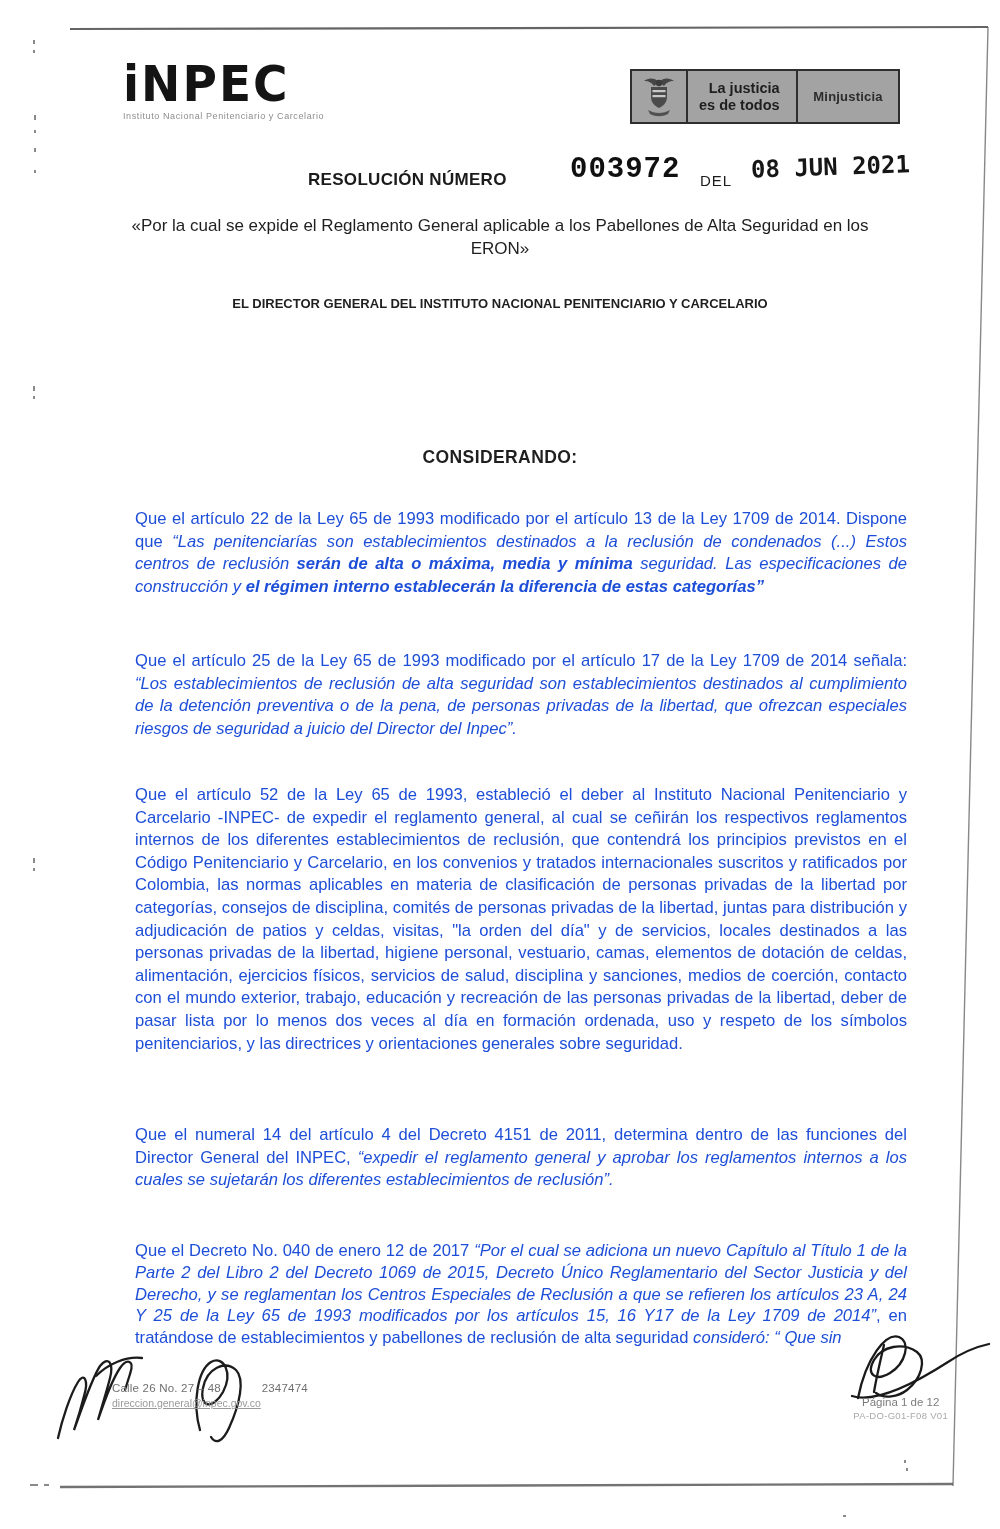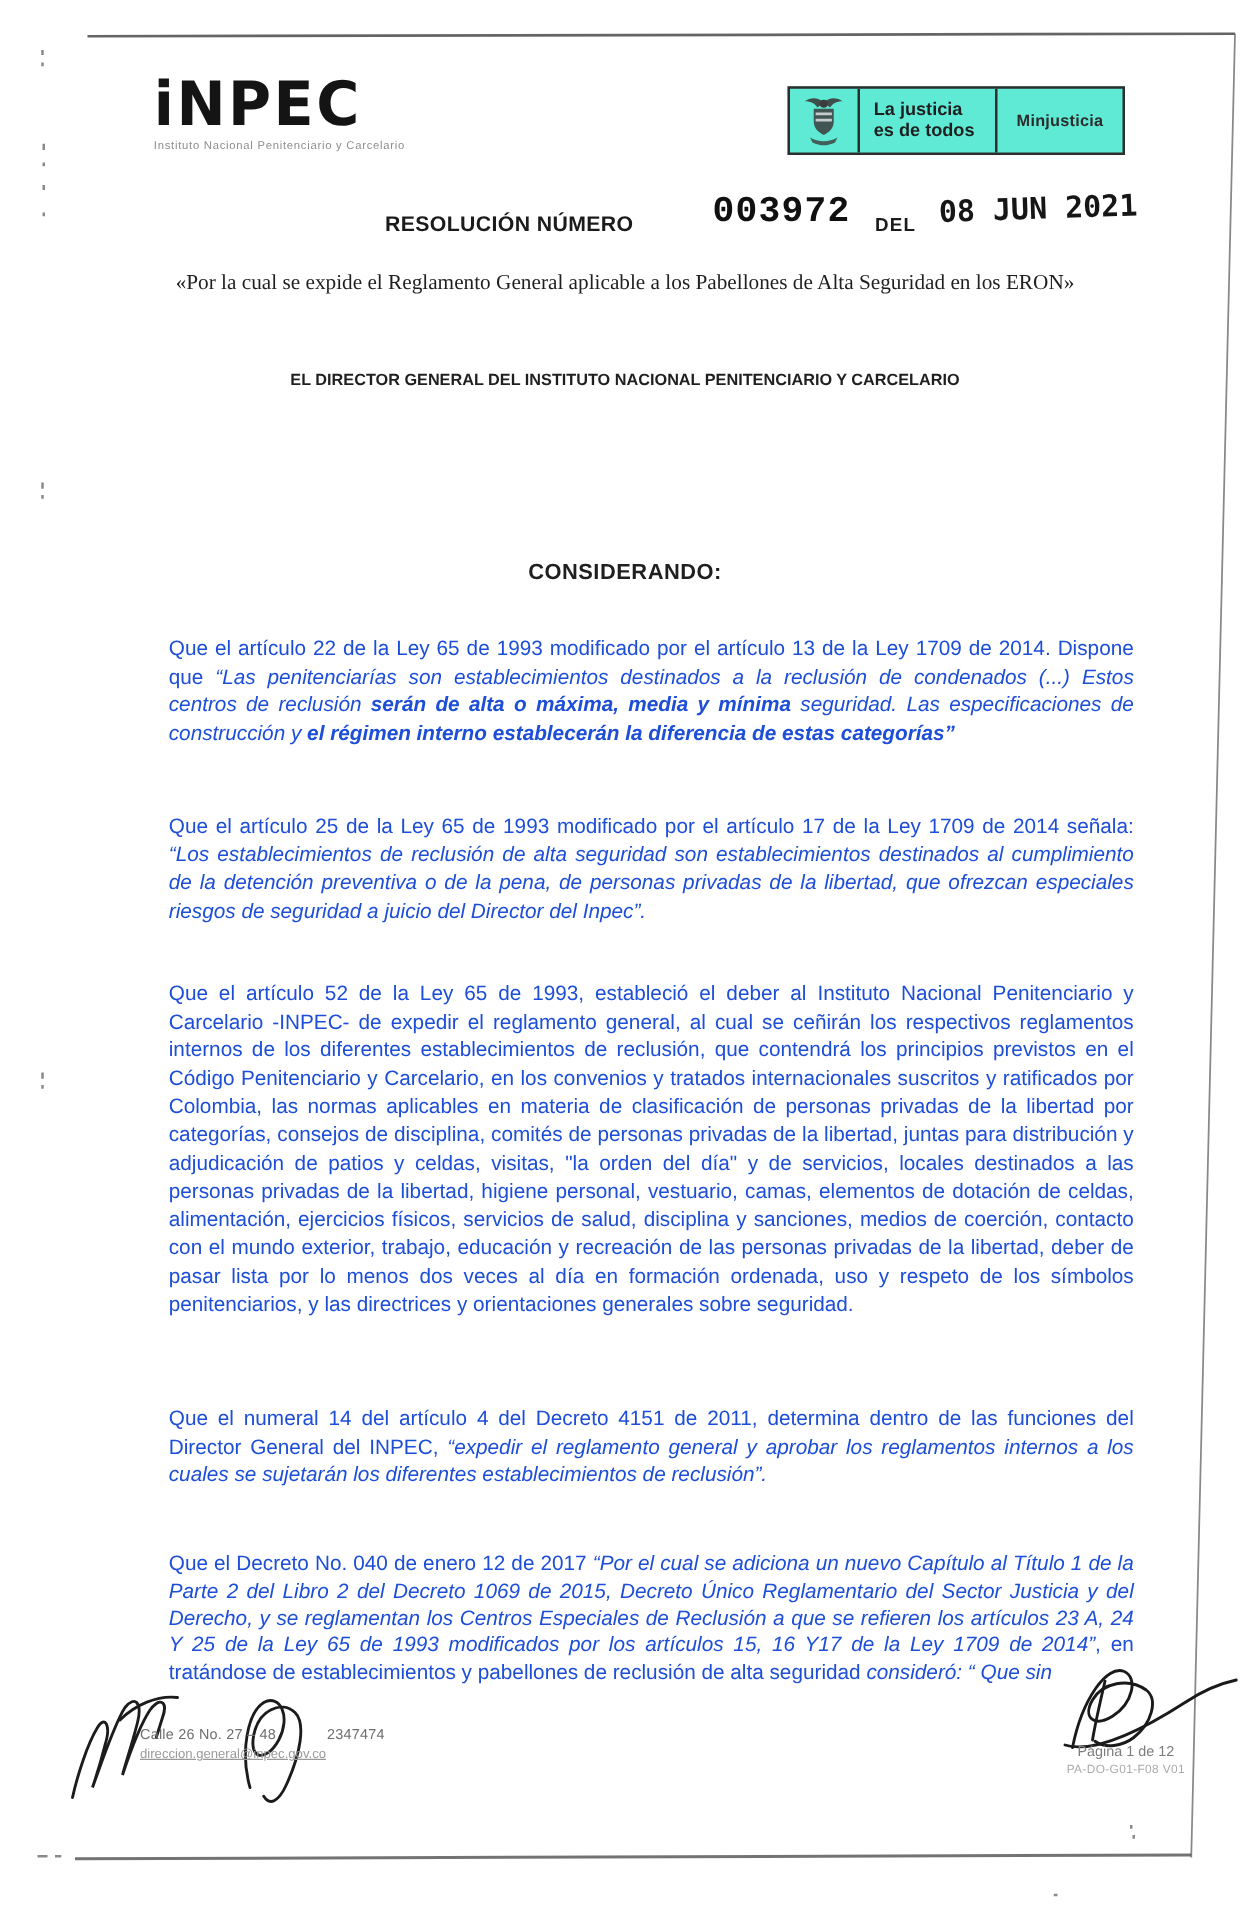--- a/index.html
+++ b/index.html
@@ -15,38 +15,38 @@
   .logo-text{
     font-size:47px;font-weight:900;letter-spacing:2px;color:#141414;
     transform:scaleY(1.04);line-height:1;font-family:"DejaVu Sans",sans-serif;
   }
   .logo-tagline{
     margin-top:4px;font-size:9px;color:#8d8d8d;letter-spacing:.6px;
     filter:blur(.5px);white-space:nowrap;
   }
   .gov-badge{
     position:absolute;left:630px;top:69px;width:270px;height:55px;
-    display:flex;border:2.5px solid #2e2e2e;background:#5eead4;box-sizing:border-box;
+    display:flex;border:2.5px solid #2e2e2e;background:#a3a3a3;box-sizing:border-box;text-align:right;
   }
   .badge-cell{display:flex;align-items:center;justify-content:center;box-sizing:border-box;}
   .badge-emblem{width:56px;border-right:2.5px solid #2e2e2e;}
   .badge-slogan{width:110px;border-right:2.5px solid #2e2e2e;
     font-weight:bold;font-size:14.5px;line-height:17px;color:#1e1e1e;
     justify-content:flex-start;padding-left:11px;}
   .badge-ministry{flex:1;font-size:13px;color:#2c2c2c;font-weight:600;letter-spacing:.2px;}
   
   .res-label{position:absolute;left:308px;top:170px;font-weight:bold;font-size:17px;letter-spacing:.3px;color:#1b1b1b;text-align:right;}
   .res-number{position:absolute;left:570px;top:153px;font-family:Liberation Mono, monospace;
     font-size:29px;font-weight:bold;color:#101010;letter-spacing:1px;}
-  .res-del{position:absolute;left:700px;top:172px;font-weight:bold;font-size:15px;letter-spacing:1px;color:#1b1b1b;text-align:right;}
+  .res-del{position:absolute;left:700px;top:172px;font-weight:normal;font-size:15px;letter-spacing:1px;color:#1b1b1b;text-align:right;}
   .res-date{position:absolute;left:751px;top:153px;font-family:"DejaVu Sans Mono",monospace;
     font-size:24px;font-weight:bold;color:#161616;transform:rotate(-2deg);letter-spacing:0px;white-space:nowrap;}
   
   .centered{position:absolute;left:115px;width:770px;text-align:center;color:#1f1f1f;}
-  .h-subject{top:214px;font-size:17px;line-height:23px;font-family:Liberation Serif, serif;}
+  .h-subject{top:214px;font-size:17px;line-height:23px;}
   .h-authority{top:292px;font-size:13px;line-height:23px;font-weight:bold;}
   .h-powers{top:368px;font-size:17px;line-height:24px;}
   .h-considering{top:447px;font-size:17.5px;font-weight:bold;letter-spacing:.4px;}
   
   .para{position:absolute;left:135px;width:772px;font-size:16.6px;line-height:22.6px;
     text-align:justify;color:#1d4ed8;}
   .p1{top:508px;} .p2{top:650px;} .p3{top:784px;} .p4{top:1124px;} .p5{top:1240px;line-height:21.8px;}
   .run-n{font-style:normal;}
   .run-i{font-style:italic;}
   .run-bi{font-style:italic;font-weight:bold;}

